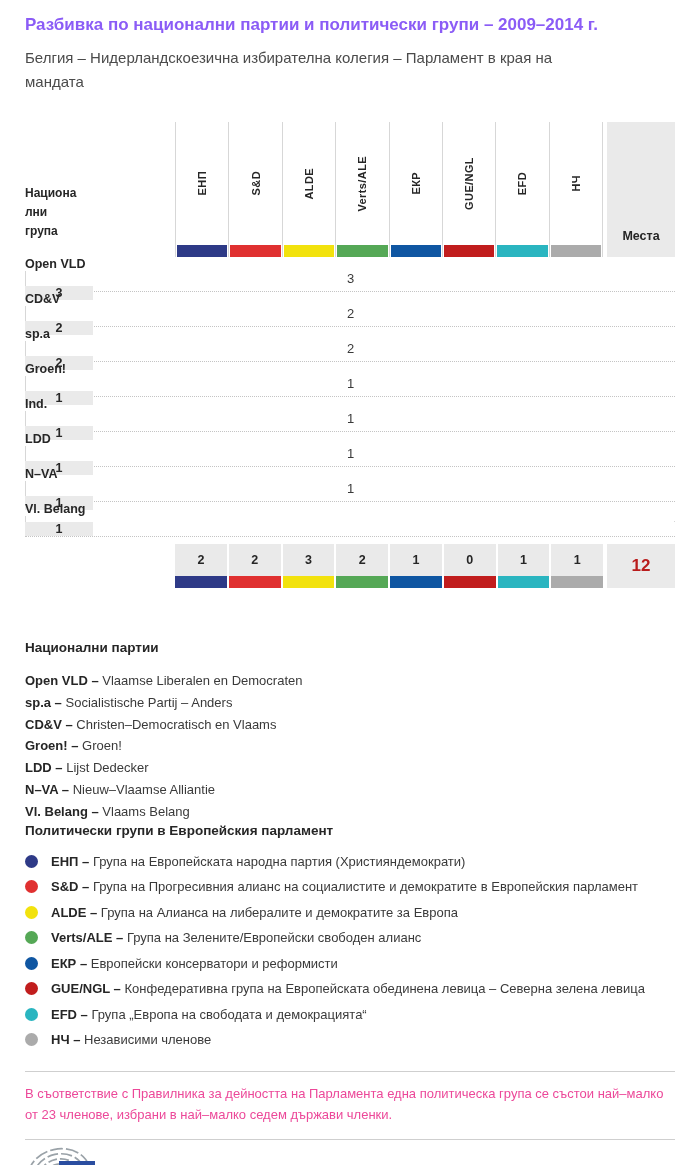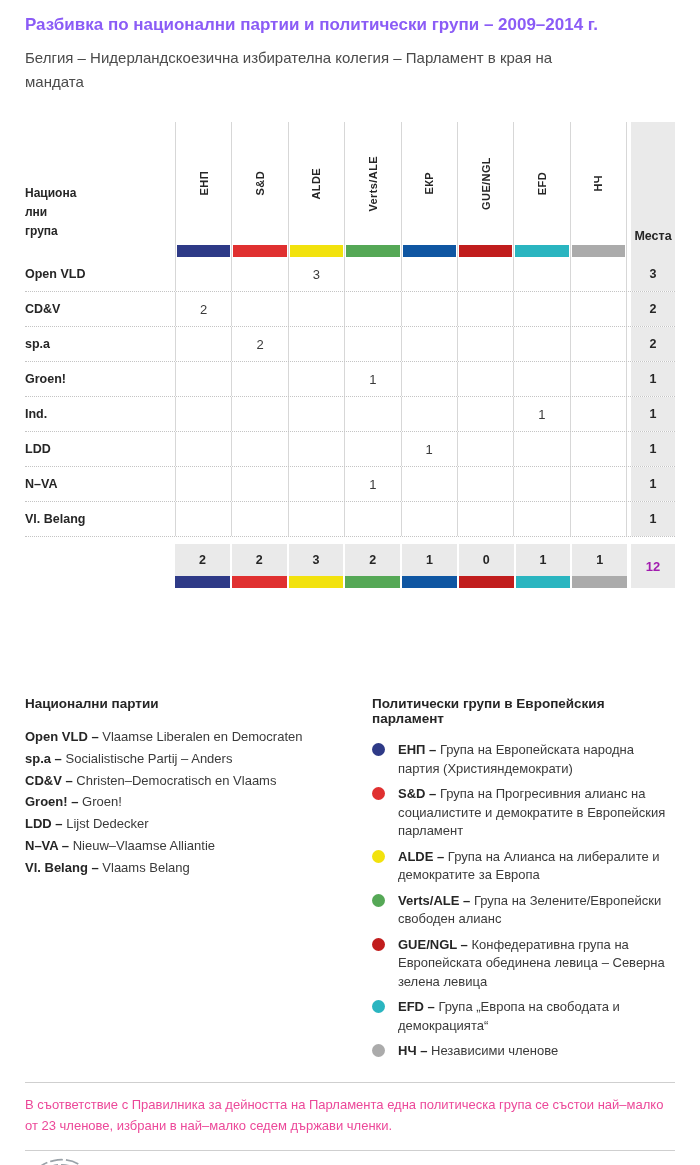--- a/index.html
+++ b/index.html
@@ -12,57 +12,57 @@
   .page { padding: 14px 25px 0 25px; width: 700px; }
 
   
   .title { font-size: 17px; font-weight: bold; color: #8b5cf6; line-height: 22px; }
   .subtitle { margin-top: 10px; font-size: 15px; line-height: 24px; color: #4b4b4b; max-width: 552px; }
 
   
   .seats-table { margin-top: 28px; width: 650px; }
   .name-col { width: 150px; flex: none; }
   .tgap { width: 4px; flex: none; background: #fff; }
-  .seats-col { width: 44px; flex: none; background: #eaeaea; }
+  .seats-col { width: 68px; flex: none; background: #eaeaea; }
 
   .thead { display: flex; height: 135px; }
   .head-label { display: flex; flex-direction: column; justify-content: flex-end;
     padding-bottom: 16px; font-weight: bold; font-size: 12px; line-height: 19px; color: #262626; }
   .gcol { flex: 1 1 0; position: relative; border-left: 1px solid #d7d7d7;
     display: flex; align-items: center; justify-content: center; padding-bottom: 12px; }
   .gcol.last { border-right: 1px solid #d7d7d7; }
   .vlabel { writing-mode: vertical-rl; transform: rotate(180deg);
     font-weight: bold; font-size: 11px; letter-spacing: 0.4px; color: #262626; white-space: nowrap; }
   .cbar { position: absolute; left: 1px; right: 1px; bottom: 0; height: 12px; }
   .seats-head { display: flex; align-items: flex-end; justify-content: center;
     padding-bottom: 14px; font-weight: bold; font-size: 12.5px; color: #262626; }
 
-  .trow { display: flex; height: 35px; border-bottom: 1px dotted #c4c4c4; }
+  .trow { display: flex; height: 35px; border-bottom: 1px dotted #c4c4c4; flex-direction: column; }
   .party { display: flex; align-items: center; font-weight: bold; font-size: 12.5px; color: #262626; }
   .cell { flex: 1 1 0; border-left: 1px solid #d7d7d7; display: flex;
     align-items: center; justify-content: center; font-size: 13px; color: #3a3a3a; }
   .cell.last { border-right: 1px solid #d7d7d7; }
   .cell-seats { display: flex; align-items: center; justify-content: center;
     font-weight: bold; font-size: 12.5px; color: #262626; }
 
   .totrow { display: flex; margin-top: 7px; height: 44px; }
   .totgrid { flex: 1 1 0; display: flex; flex-direction: column; }
   .totcells { display: flex; height: 32px; }
   .tcell { flex: 1 1 0; background: #eaeaea; border-left: 2px solid #fff;
     display: flex; align-items: center; justify-content: center;
     font-weight: bold; font-size: 12.5px; color: #262626; }
   .tcell:first-child { border-left: none; }
   .botbar { display: flex; height: 12px; }
   .botbar .bseg { flex: 1 1 0; border-left: 2px solid #fff; }
   .botbar .bseg:first-child { border-left: none; }
   .tot-seats { display: flex; align-items: center; justify-content: center;
-    font-weight: bold; font-size: 13px; color: #a21caf; }
+    font-weight: bold; font-size: 17px; color: #b91c1c; }
 
   
-  .legend { display: flex; margin-top: 108px; width: 650px; }
+  .legend { display: flex; margin-top: 52px; width: 650px; flex-direction: column; }
   .legend h3 { font-size: 13.5px; font-weight: bold; color: #262626; margin-bottom: 15px; }
   .legend ul { list-style: none; }
   .legend b { color: #262626; }
   .legend-left { width: 347px; flex: none; }
   .legend-left li { font-size: 13px; line-height: 21.8px; color: #3a3a3a; }
   .legend-right { flex: 1; }
   .legend-right li { display: flex; margin-bottom: 7px; }
   .legend-right .dot { width: 13px; height: 13px; border-radius: 50%; flex: none;
     margin-right: 13px; margin-top: 2px; }
   .legend-right p { font-size: 13px; line-height: 18.5px; color: #3a3a3a; }
@@ -295,20 +295,24 @@
             <span class="dot" style="background-color: rgb(224, 48, 48);"></span>
             <p><b>S&amp;D –</b> <span>Група на Прогресивния алианс на социалистите и демократите в Европейския парламент</span></p>
           </li>
         <li>
             <span class="dot" style="background-color: rgb(242, 226, 13);"></span>
             <p><b>ALDE –</b> <span>Група на Алианса на либералите и демократите за Европа</span></p>
           </li>
         <li>
             <span class="dot" style="background-color: rgb(85, 168, 86);"></span>
             <p><b>Verts/ALE –</b> <span>Група на Зелените/Европейски свободен алианс</span></p>
+          </li>
+        <li>
+            <span class="dot" style="background-color: rgb(15, 86, 162);"></span>
+            <p><b>ЕКР –</b> <span>Европейски консерватори и реформисти</span></p>
           </li>
         <li>
             <span class="dot" style="background-color: rgb(193, 29, 29);"></span>
             <p><b>GUE/NGL –</b> <span>Конфедеративна група на Европейската обединена левица – Северна зелена левица</span></p>
           </li>
         <li>
             <span class="dot" style="background-color: rgb(42, 181, 192);"></span>
             <p><b>EFD –</b> <span>Група „Европа на свободата и демокрацията“</span></p>
           </li>
         <li>

